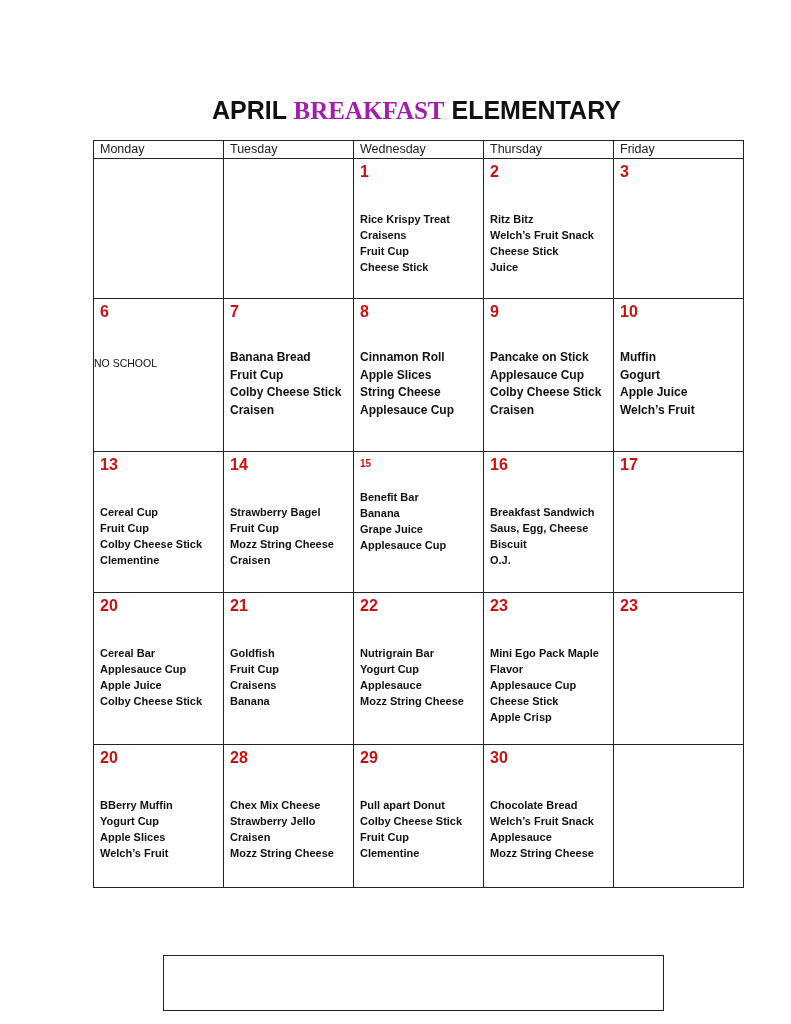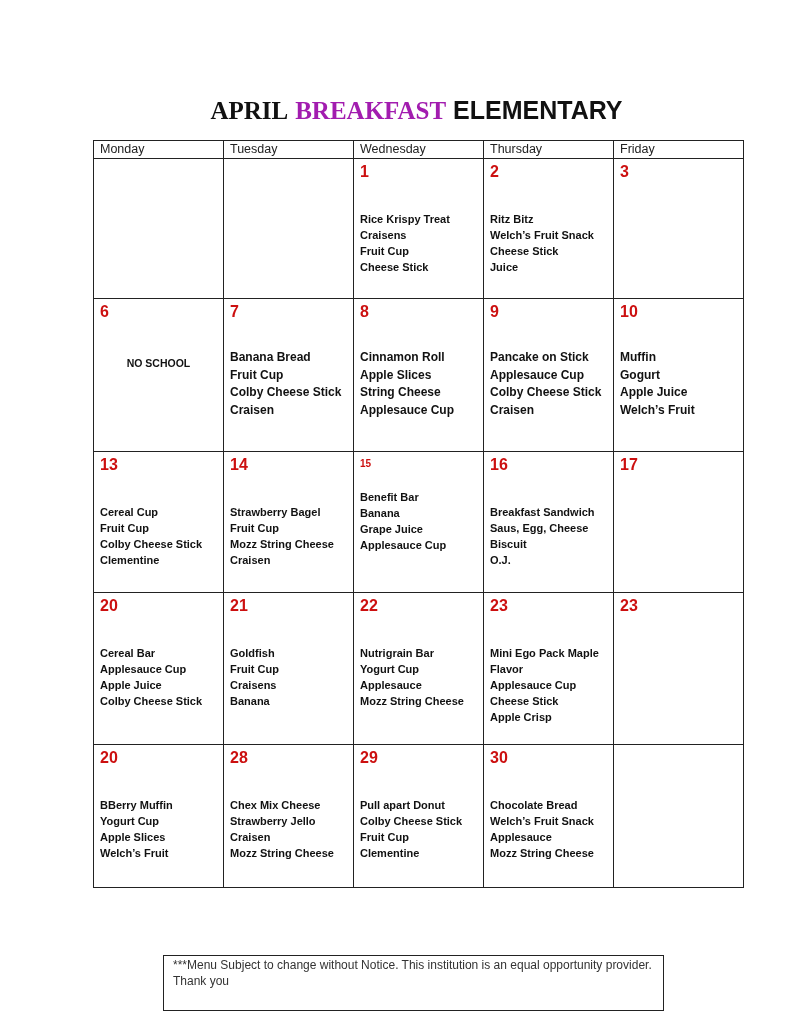--- a/index.html
+++ b/index.html
@@ -20,21 +20,21 @@
       left: 0;
       width: 791px;
       top: 94px;
       text-align: center;
       font-size: 25px;
       font-weight: bold;
       line-height: 32px;
       white-space: nowrap;
     }
     .title .t1 {
-      font-family: Liberation Serif, serif;
+      font-family: Liberation Sans, sans-serif;
       color: #111;
       margin-left: 42px;
     }
     .title .t2 {
       font-family: Liberation Serif, serif;
       color: #a21caf;
     }
     .title .t3 {
       font-family: "Liberation Sans", sans-serif;
       color: #111;
@@ -86,23 +86,22 @@
     }
     .items.tight {
       margin-top: 16px;
     }
     .item { white-space: nowrap; }
     .no-school {
       position: absolute;
       left: 0;
       right: 0;
       top: 58px;
-      text-align: center;
       font-size: 10.5px;
-      font-weight: bold;
+      font-weight: normal;
       color: #111;
     }
     .day-num.small { font-size: 10px; margin-top: 3px; }
     .footer {
       position: absolute;
       left: 163px;
       top: 955px;
       width: 490px;
       height: 52px;
       border: 1.5px solid #222;
@@ -330,14 +329,13 @@
           <div class="item">Applesauce</div>
           <div class="item">Mozz String Cheese</div>
         </div>
       </td>
       <td></td>
     </tr>
   </tbody>
 </table>
 
 <div class="footer">
-  <div>***Menu Subject to change without Notice. This institution is an equal opportunity provider. Thank you</div>
 </div>
 
 </body></html>

